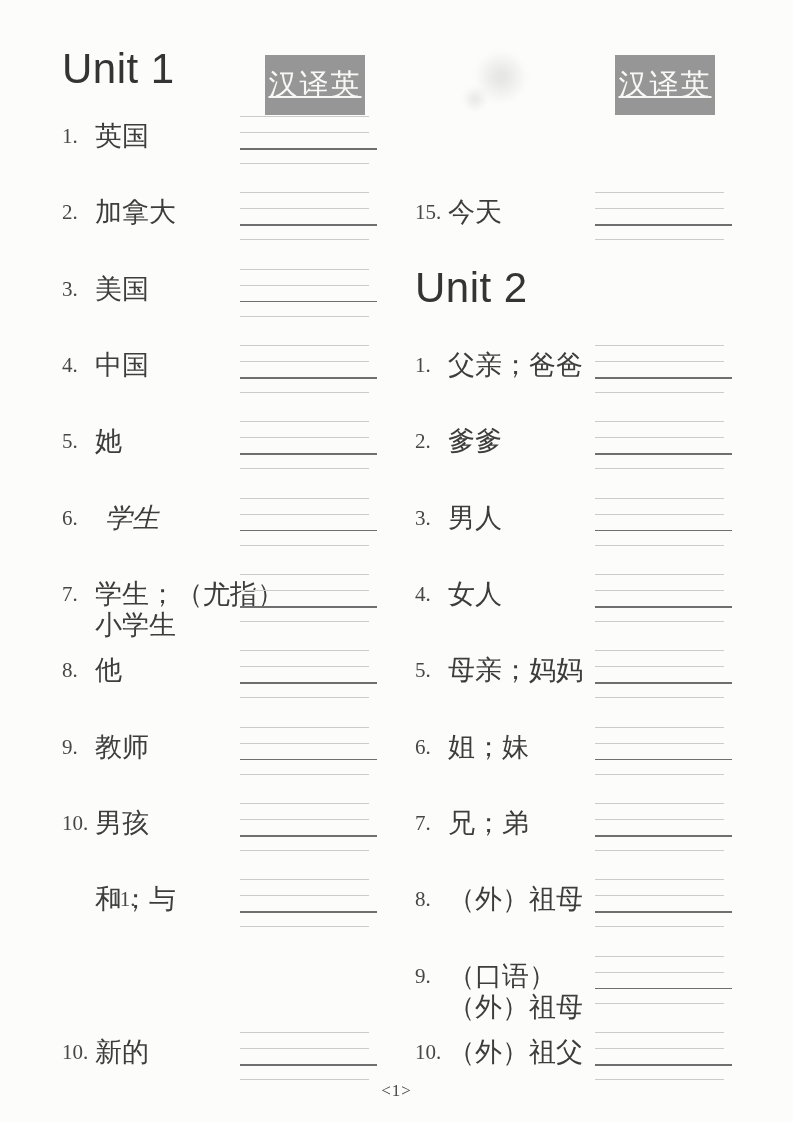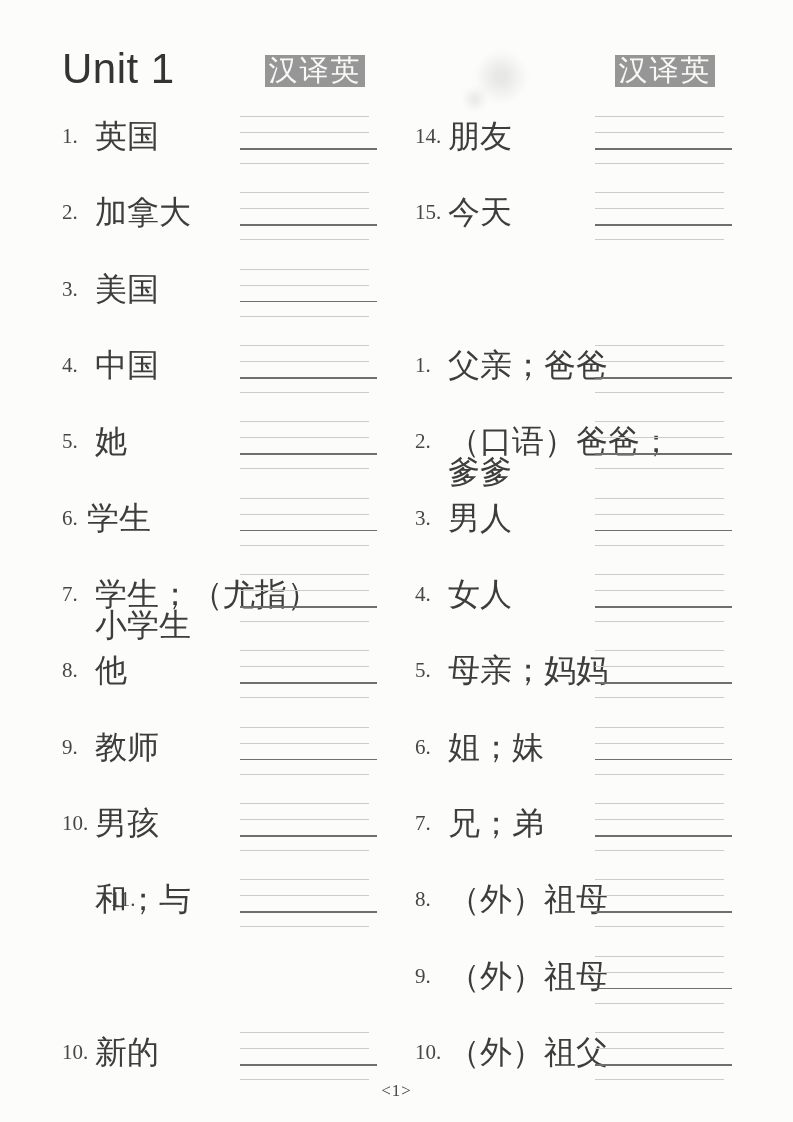--- a/index.html
+++ b/index.html
@@ -8,43 +8,43 @@
     background:var(--page_bg,#fcfcfa);overflow:hidden;
     font-family:"Liberation Serif","DejaVu Serif",serif;
   }
   .unit-title{
     position:absolute;
     font-family:"Liberation Sans","DejaVu Sans",sans-serif;
     font-size:42px;line-height:42px;font-weight:500;
     color:var(--title,#343434);letter-spacing:.5px;
   }
   .badge{
-    position:absolute;top:55px;width:100px;height:32px;
+    position:absolute;top:55px;width:100px;height:60px;
     background:var(--badge_bg,#969696);color:var(--badge_fg,#f8f8f6);
     font-size:29px;letter-spacing:2px;
-    display:flex;align-items:center;justify-content:center;
+    display:flex;align-items:center;justify-content:center;text-decoration:underline;
   }
   .smudge{
     position:absolute;left:474px;top:50px;width:54px;height:54px;
     background:radial-gradient(closest-side,rgba(170,170,166,.30),rgba(170,170,166,0));
     filter:blur(2px);border-radius:50%;
   }
   .smudge2{
     position:absolute;left:462px;top:86px;width:26px;height:26px;
     background:radial-gradient(closest-side,rgba(170,170,166,.25),rgba(170,170,166,0));
     filter:blur(2px);border-radius:50%;
   }
   #rows{position:absolute;inset:0;}
   .row{position:absolute;left:0;width:100%;height:48px;}
   .num{
     position:absolute;top:5px;font-size:21px;line-height:31px;
     color:var(--number,#474747);
   }
   .zh{
-    position:absolute;top:5px;font-size:32px;line-height:31px;
+    position:absolute;top:5px;font-size:27px;line-height:31px;
     color:var(--text,#3d3d3d);white-space:nowrap;
   }
   .t1,.t2{display:block;}
   .grid{position:absolute;top:0;height:48px;}
   .grid i{position:absolute;left:0;display:block;height:1px;background:var(--line_light,#ccccca);}
   .grid .l1{top:0;width:calc(100% - 8px);}
   .grid .l2{top:16px;width:calc(100% - 8px);}
   .grid .l3{top:32px;width:100%;height:1.6px;background:var(--line_dark,#6f6f6f);}
   .grid .l4{top:47px;width:calc(100% - 8px);}
   .pagenum{
@@ -59,20 +59,21 @@
 
   <div class="unit-title" style="left:62px;top:48px">Unit 1</div>
 
   <div class="badge" style="left:265px">汉译英</div>
 
   <div class="badge" style="left:615px">汉译英</div>
 
   <div class="smudge"></div>
   <div class="smudge2"></div>
 
+  <div class="unit-title" style="left:415px;top:267px">Unit 2</div>
 
   <div id="rows">
       <div class="row" style="top: 116px;">
     <span class="num" style="left: 62px;">1.</span>
     <span class="zh" style="left: 95px;">
           <span class="t1">英国</span>
         </span>
     <div class="grid" style="left: 240px; width: 137px;">
       <i class="l1"></i>
       <i class="l2"></i>
@@ -123,21 +124,21 @@
         </span>
     <div class="grid" style="left: 240px; width: 137px;">
       <i class="l1"></i>
       <i class="l2"></i>
       <i class="l3"></i>
       <i class="l4"></i>
     </div>
   </div>
       <div class="row" style="top: 497.65px;">
     <span class="num" style="left: 62px;">6.</span>
-    <span class="zh" style="left: 87px;">
+    <span class="zh" style="left: 105px; font-style: italic;">
           <span class="t1">学生</span>
         </span>
     <div class="grid" style="left: 240px; width: 137px;">
       <i class="l1"></i>
       <i class="l2"></i>
       <i class="l3"></i>
       <i class="l4"></i>
     </div>
   </div>
       <div class="row" style="top: 573.98px;">
@@ -206,32 +207,20 @@
     <span class="zh" style="left: 95px;">
           <span class="t1">新的</span>
         </span>
     <div class="grid" style="left: 240px; width: 137px;">
       <i class="l1"></i>
       <i class="l2"></i>
       <i class="l3"></i>
       <i class="l4"></i>
     </div>
   </div>
-      <div class="row" style="top: 116px;">
-    <span class="num" style="left: 415px;">14.</span>
-    <span class="zh" style="left: 448px;">
-          <span class="t1">朋友</span>
-        </span>
-    <div class="grid" style="left: 595px; width: 137px;">
-      <i class="l1"></i>
-      <i class="l2"></i>
-      <i class="l3"></i>
-      <i class="l4"></i>
-    </div>
-  </div>
       <div class="row" style="top: 192.33px;">
     <span class="num" style="left: 415px;">15.</span>
     <span class="zh" style="left: 448px;">
           <span class="t1">今天</span>
         </span>
     <div class="grid" style="left: 595px; width: 137px;">
       <i class="l1"></i>
       <i class="l2"></i>
       <i class="l3"></i>
       <i class="l4"></i>
@@ -245,21 +234,20 @@
     <div class="grid" style="left: 595px; width: 137px;">
       <i class="l1"></i>
       <i class="l2"></i>
       <i class="l3"></i>
       <i class="l4"></i>
     </div>
   </div>
       <div class="row" style="top: 421.32px;">
     <span class="num" style="left: 415px;">2.</span>
     <span class="zh" style="left: 448px;">
-          <span class="t1">（口语）爸爸；</span>
           <span class="t2">爹爹</span>
         </span>
     <div class="grid" style="left: 595px; width: 137px;">
       <i class="l1"></i>
       <i class="l2"></i>
       <i class="l3"></i>
       <i class="l4"></i>
     </div>
   </div>
       <div class="row" style="top: 497.65px;">
@@ -330,20 +318,21 @@
     <div class="grid" style="left: 595px; width: 137px;">
       <i class="l1"></i>
       <i class="l2"></i>
       <i class="l3"></i>
       <i class="l4"></i>
     </div>
   </div>
       <div class="row" style="top: 955.63px;">
     <span class="num" style="left: 415px;">9.</span>
     <span class="zh" style="left: 448px;">
+          <span class="t1">（口语）</span>
           <span class="t2">（外）祖母</span>
         </span>
     <div class="grid" style="left: 595px; width: 137px;">
       <i class="l1"></i>
       <i class="l2"></i>
       <i class="l3"></i>
       <i class="l4"></i>
     </div>
   </div>
       <div class="row" style="top: 1031.96px;">

